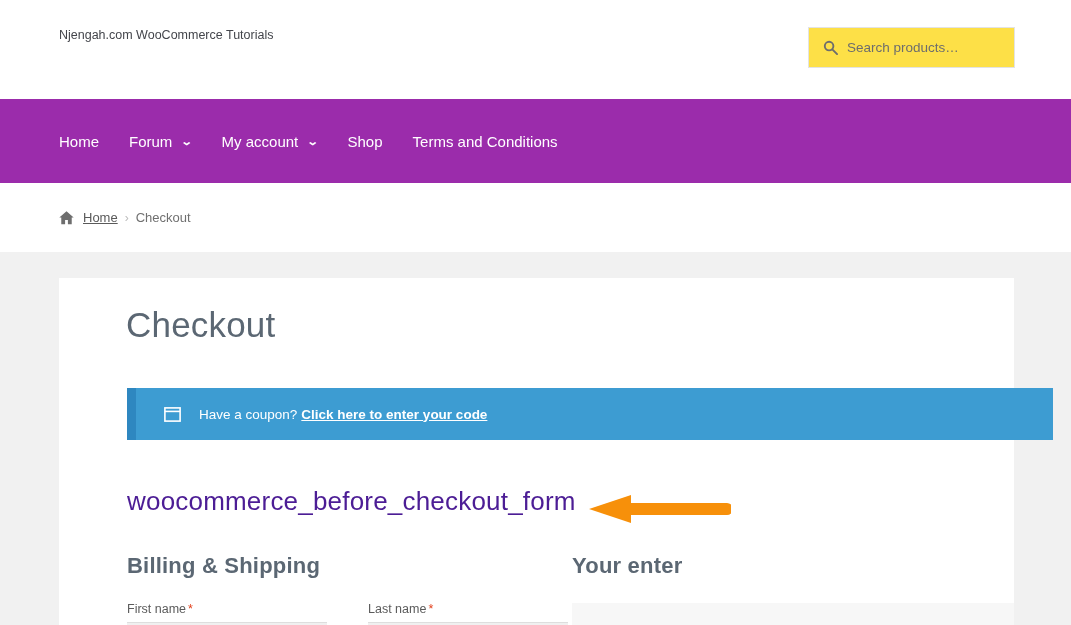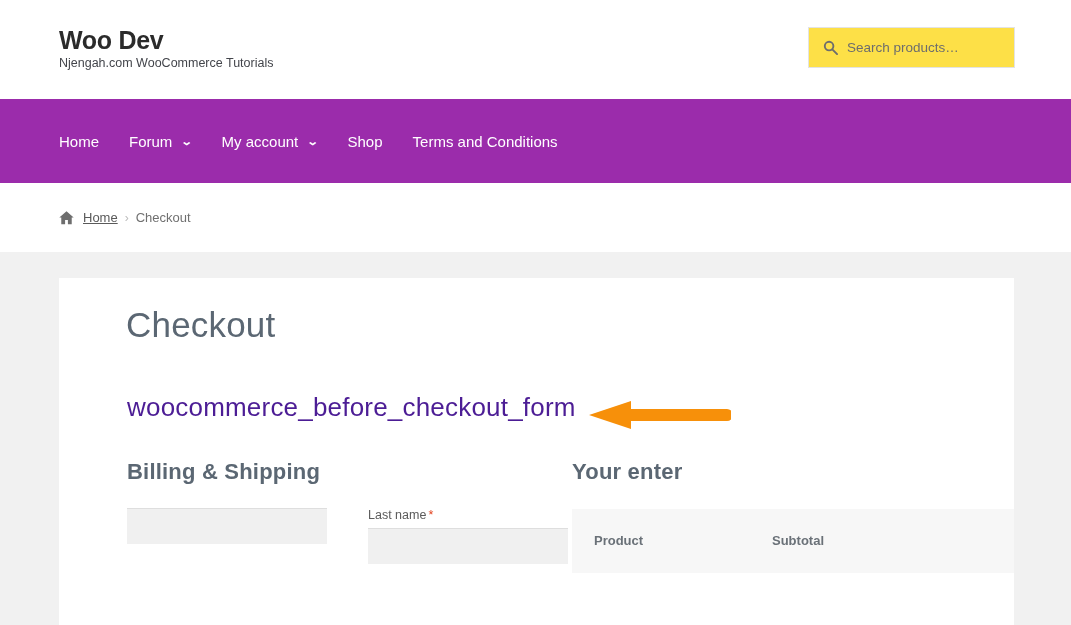--- a/index.html
+++ b/index.html
@@ -257,21 +257,20 @@
   .order-table th.col-product { padding-left: 22px; width: 200px; }
   .order-table th.col-subtotal { padding-left: 0; }
 </style>
 </head>
 <body>
 
 <div id="page">
 
   <div class="site-header">
     <div class="brand">
-      <h1 class="site-title">Woo Dev</h1>
       <div class="site-tagline">Njengah.com WooCommerce Tutorials</div>
     </div>
 
     <div class="search-box">
       <span class="search-icon">
         <svg viewBox="0 0 16 16" width="15" height="15" fill="none" stroke="currentColor" stroke-width="2">
           <circle cx="6.5" cy="6.5" r="4.6"></circle>
           <line x1="10.2" y1="10.2" x2="15" y2="15" stroke-linecap="round"></line>
         </svg>
       </span>
@@ -311,36 +310,49 @@
     <span class="crumb-link">Home</span>
     <span class="crumb-sep">›</span>
     <span class="crumb-current">Checkout</span>
   </div>
 
   <div class="page-bg">
     <div class="content-card">
 
       <h2 class="page-title">Checkout</h2>
 
+      <div class="coupon-notice">
+        <span class="coupon-icon">
+          <svg viewBox="0 0 17 15" width="17" height="15" fill="none" stroke="currentColor" stroke-width="1.6">
+            <rect x="0.9" y="0.9" width="15.2" height="13.2"></rect>
+            <line x1="0.9" y1="4.4" x2="16.1" y2="4.4"></line>
+          </svg>
+        </span>
+        <span class="coupon-text">Have a coupon?</span>
+        <span class="coupon-link">Click here to enter your code</span>
+      </div>
 
       <div class="hook-row">
         <span class="hook-label">woocommerce_before_checkout_form</span>
         <span class="arrow-annotation">
           <svg viewBox="0 0 142 30" width="142" height="30">
             <path d="M0 15 L42 1 L42 9 L138 9 a4 4 0 0 1 0 12 L42 21 L42 29 Z" fill="#f7900a"></path>
           </svg>
         </span>
       </div>
 
       <div class="columns">
 
         <div class="col-left">
           <h3 class="col-heading">Billing &amp; Shipping</h3>
           <div class="field-row">
             <div class="field">
+              <label class="field-label">
+                <span>First name</span><span class="req">*</span>
+              </label>
               <input class="field-input" type="text" value="" style="">
             </div>
             <div class="field">
               <label class="field-label">
                 <span>Last name</span><span class="req">*</span>
               </label>
               <input class="field-input" type="text" value="" style="">
             </div>
           </div>
         </div>

